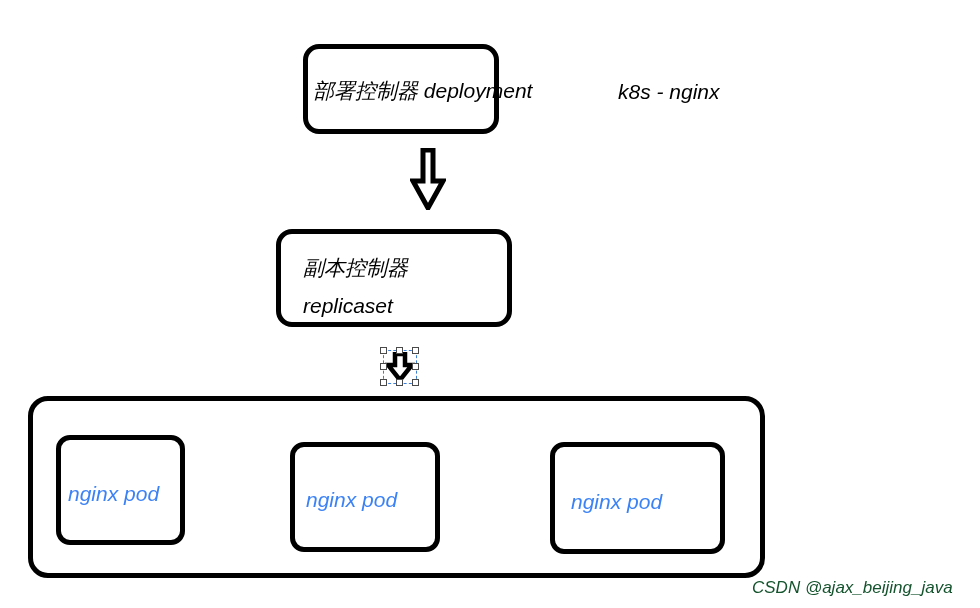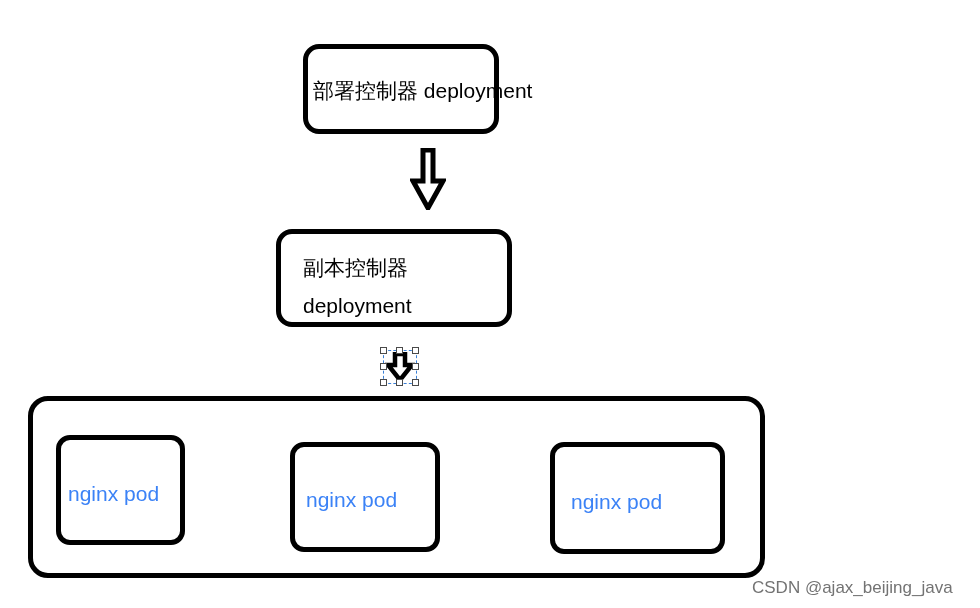--- a/index.html
+++ b/index.html
@@ -9,20 +9,21 @@
   }
   body {
     font-family: "Liberation Sans", "DejaVu Sans", sans-serif;
   }
   #canvas {
     position: relative;
     width: 980px;
     height: 608px;
     background: #ffffff;
     overflow: hidden;
+    font-style: italic;
   }
 
   
   .node {
     position: absolute;
     box-sizing: border-box;
     border: 5px solid #000000;
     border-radius: 16px;
     background: #ffffff;
   }
@@ -163,41 +164,42 @@
   #pod-text-1 { left: 306px; top: 488px; }
   #pod-box-2 { left: 550px; top: 442px; width: 175px; height: 112px; }
   #pod-text-2 { left: 571px; top: 490px; }
 
   
   #watermark {
     position: absolute;
     left: 752px;
     top: 578px;
     font-size: 17px;
-    color: #737373;
+    color: #14532d;
     white-space: nowrap;
   }
 </style>
 </head>
 <body>
 
 <div id="canvas">
 
   <div class="node" id="deployment-box"></div>
   <div class="node-text" id="deployment-label">部署控制器 deployment</div>
+  <div class="side-label" id="deployment-side-label">k8s - nginx</div>
 
   <div class="arrow-wrap" id="arrow-top">
     <svg class="arrow-svg" viewBox="0 0 36 62" preserveAspectRatio="none">
       <polygon points="13,2 23,2 23,33 33,33 18,60 3,33 13,33" fill="#ffffff" stroke="#000000" stroke-width="5" stroke-linejoin="miter"></polygon>
     </svg>
   </div>
 
   <div class="node" id="replicaset-box"></div>
   <div class="node-text" id="replicaset-line1">副本控制器</div>
-  <div class="node-text" id="replicaset-line2">deployment</div>
+  <div class="node-text" id="replicaset-line2">replicaset</div>
 
   <div class="arrow-wrap" id="arrow-bottom-wrap">
     <div id="arrow-bottom">
       <svg class="arrow-svg" viewBox="0 0 30 30" preserveAspectRatio="none">
         <polygon points="10,2 20,2 20,13 27,13 15,28 3,13 10,13" fill="#ffffff" stroke="#000000" stroke-width="4.5" stroke-linejoin="miter"></polygon>
       </svg>
     </div>
     <div class="selection-box"></div>
     <div class="handle h-nw"></div>
     <div class="handle h-n"></div>

